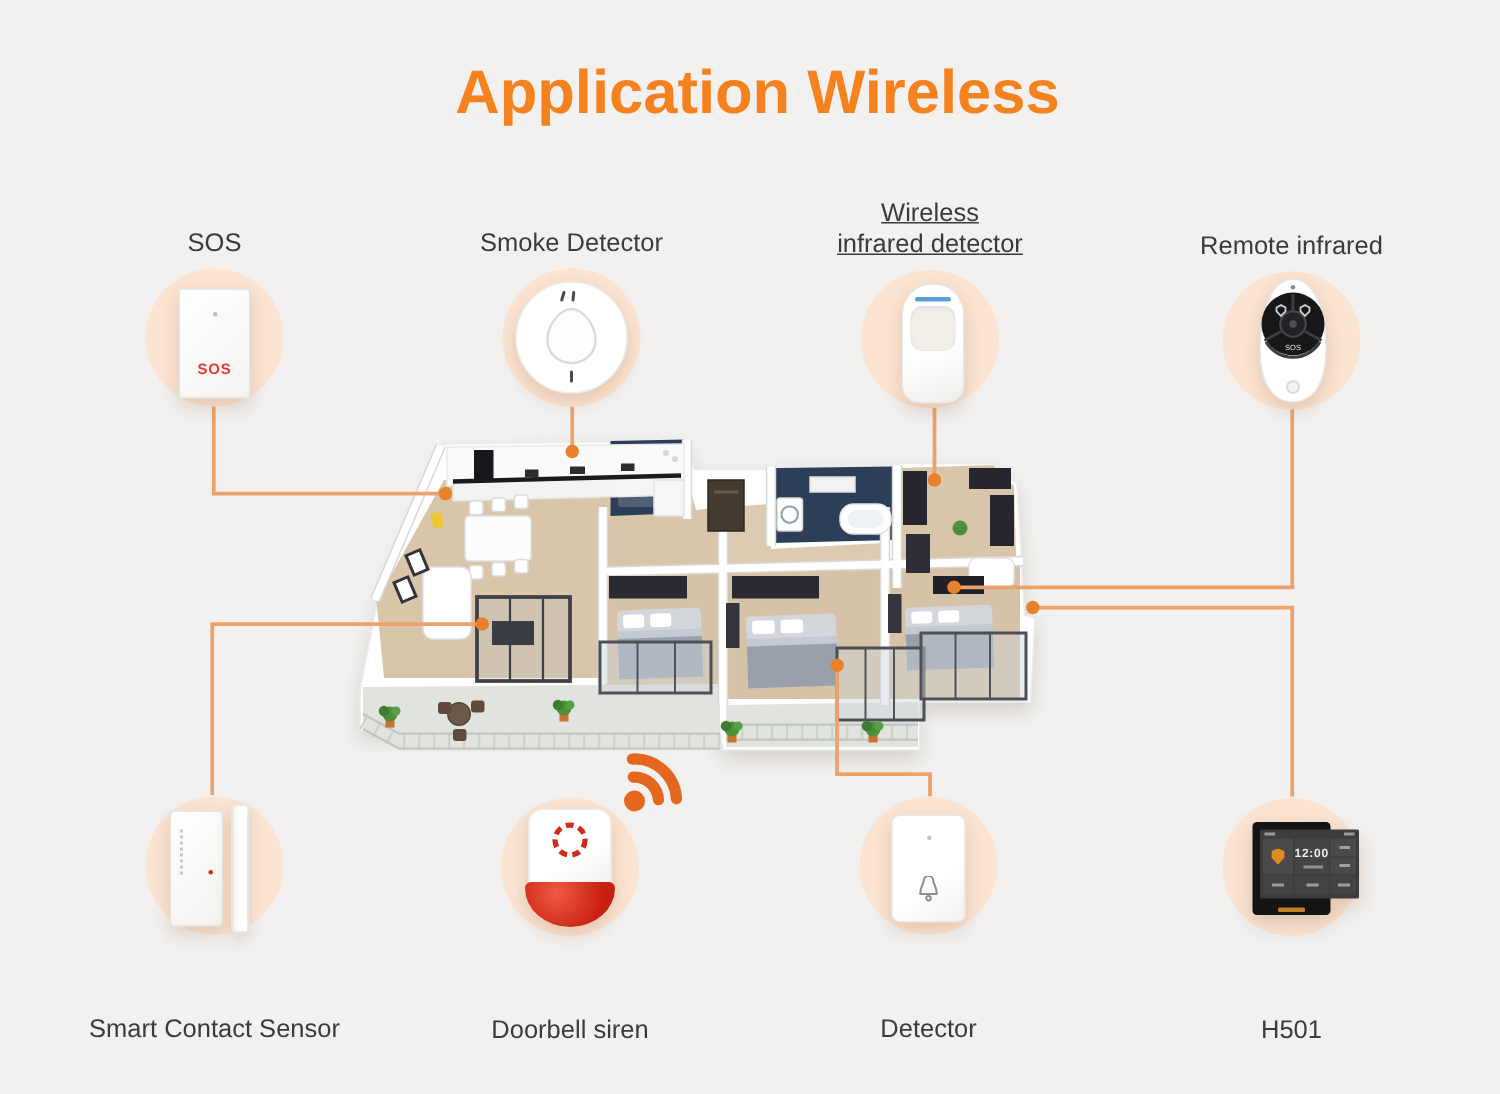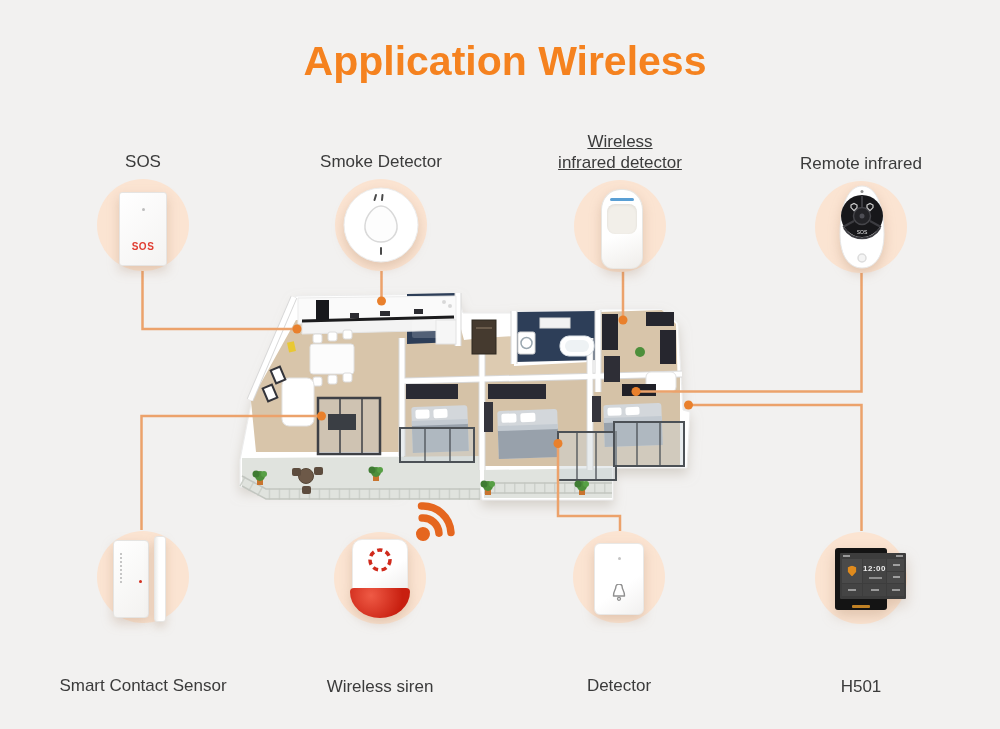--- a/index.html
+++ b/index.html
@@ -397,21 +397,21 @@
 
   <div class="prod" style="left:380px; top:578px;">
     <div class="circle"></div>
     <div class="dev siren-dev">
       <div class="siren-body"></div>
       <svg width="62" height="52" viewBox="0 0 62 52" style="position:absolute;left:0;top:0;">
         <circle cx="31" cy="21" r="10" fill="none" stroke="#d02a1c" stroke-width="3.5" stroke-dasharray="5.2 3.6"></circle>
       </svg>
       <div class="siren-dome"></div>
     </div>
-    <div class="plabel bot">Wireless siren</div>
+    <div class="plabel bot">Doorbell siren</div>
   </div>
 
   <div class="prod" style="left:619px; top:577px;">
     <div class="circle"></div>
     <div class="dev bell-dev">
       <span class="bell-led"></span>
       <svg class="bell-icon" width="20" height="18" viewBox="0 0 20 18">
         <path d="M4.5,12 C4.5,6.5 6.8,5.6 6.8,3.2 A3.2,3.2 0 0 1 13.2,3.2 C13.2,5.6 15.5,6.5 15.5,12 Z" fill="none" stroke="#8f8f8f" stroke-width="1.4" stroke-linejoin="round"></path>
         <circle cx="10" cy="14.8" r="1.5" fill="none" stroke="#8f8f8f" stroke-width="1.3"></circle>
       </svg>

